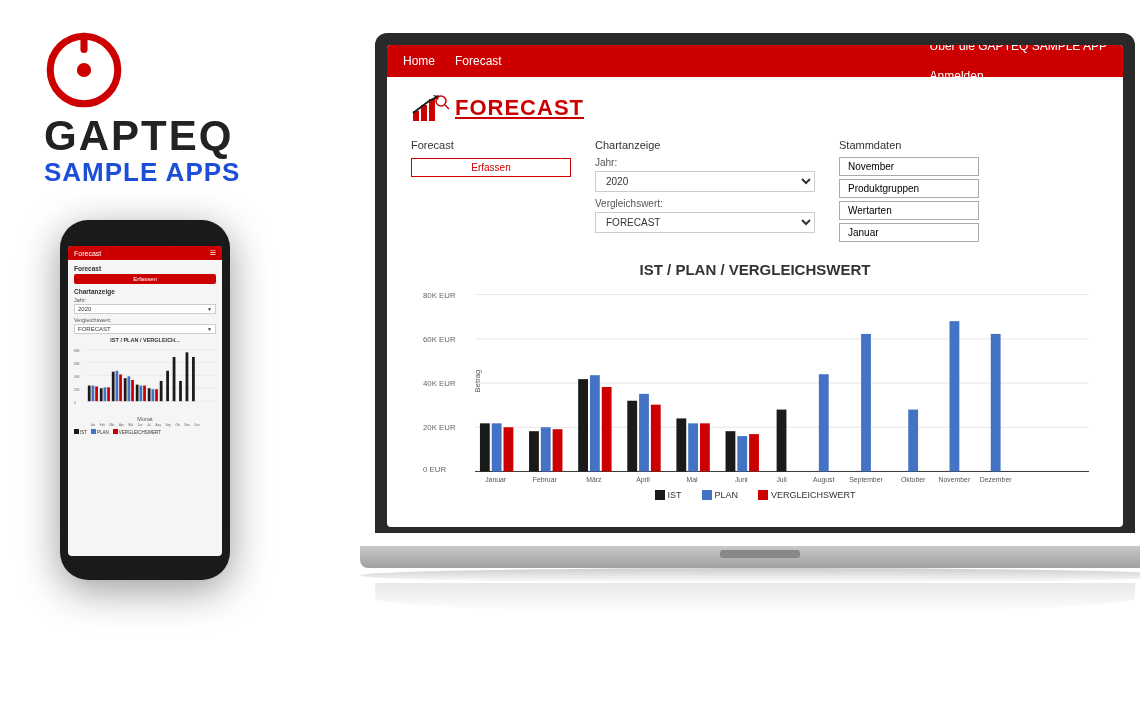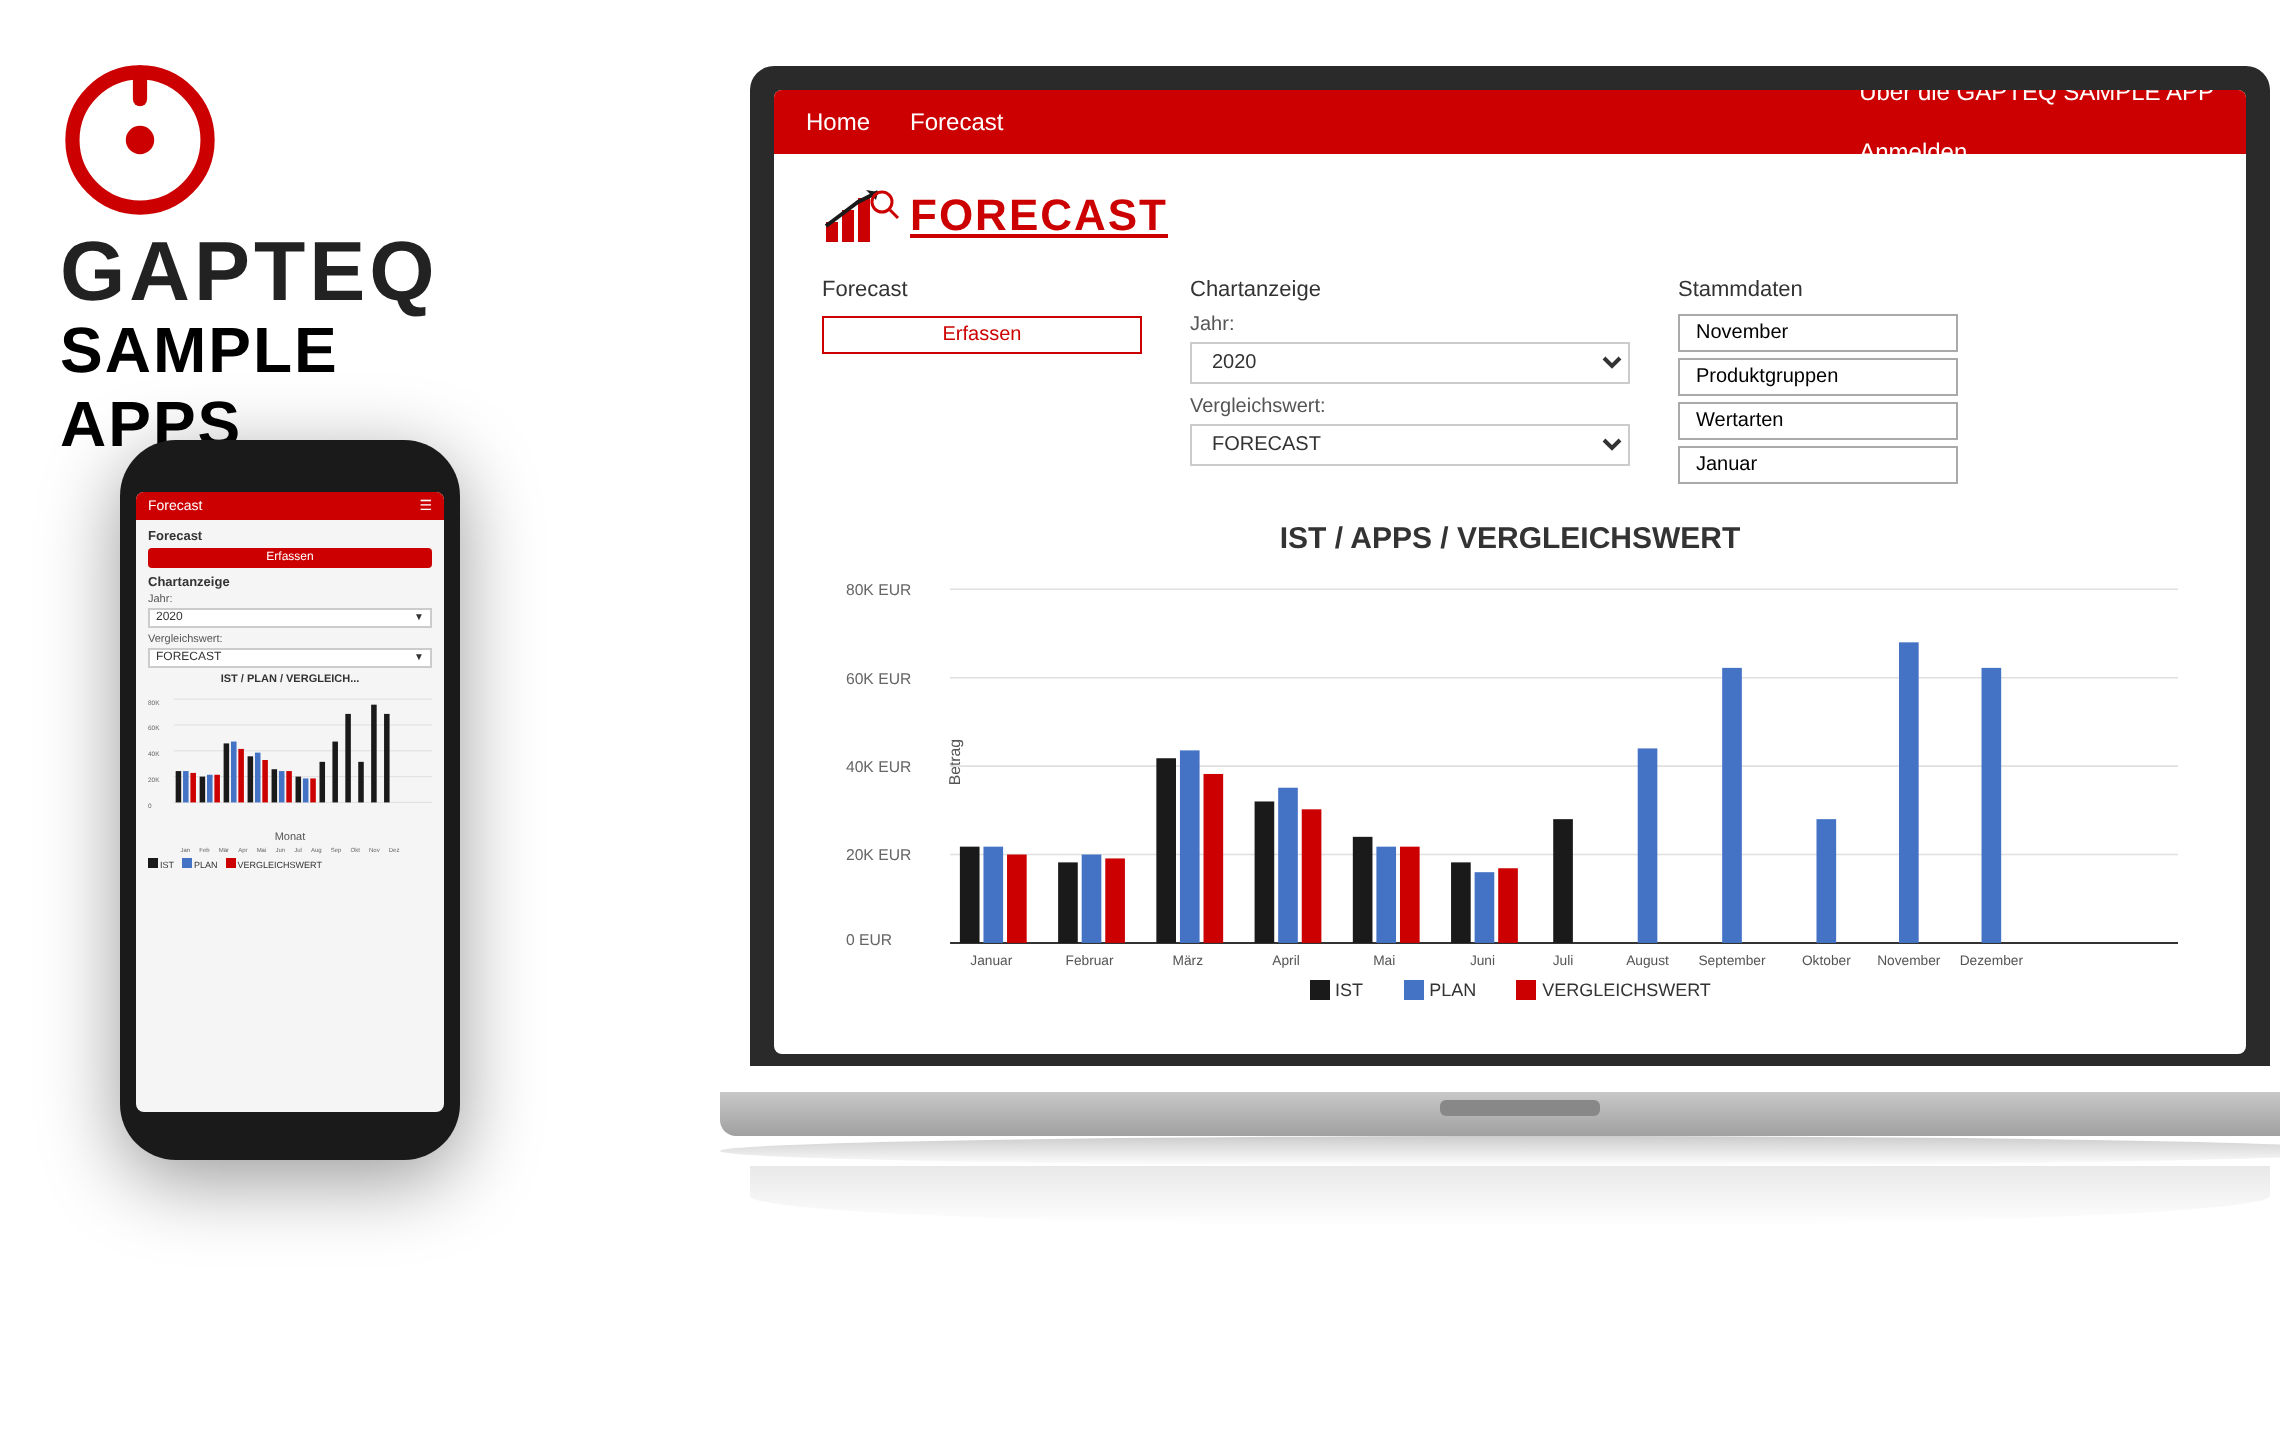--- a/index.html
+++ b/index.html
@@ -15,21 +15,21 @@
     
     .left-panel {
       position: absolute;
       left: 0;
       top: 0;
       width: 290px;
       height: 727px;
       display: flex;
       flex-direction: column;
       align-items: flex-start;
-      padding: 30px 30px;
+      padding: 30px 44px;
     }
 
     .logo-container {
       display: flex;
       flex-direction: column;
       align-items: flex-start;
       margin-bottom: 20px;
     }
 
     .logo-icon {
@@ -40,23 +40,23 @@
 
     .brand-gapteq {
       font-size: 42px;
       font-weight: bold;
       color: #222;
       letter-spacing: 2px;
       line-height: 1;
     }
 
     .brand-sample-apps {
-      font-size: 32px;
+      font-size: 26px;
       font-weight: bold;
-      color: #000000;
+      color: #1d4ed8;
       letter-spacing: 1px;
     }
 
     
     .phone-mockup {
       position: absolute;
       left: 60px;
       top: 220px;
       width: 170px;
       height: 360px;
@@ -552,21 +552,21 @@
 
           <div>
             <div class="form-section-label">Stammdaten</div>
             <button class="stammdaten-btn">November</button>
             <button class="stammdaten-btn">Produktgruppen</button>
             <button class="stammdaten-btn">Wertarten</button>
             <button class="stammdaten-btn">Januar</button>
           </div>
         </div>
 
-        <div class="chart-title">IST / APPS / VERGLEICHSWERT</div>
+        <div class="chart-title">IST / PLAN / VERGLEICHSWERT</div>
 
         <div class="chart-container">
           <svg class="chart-svg" viewBox="0 0 680 200">
 
             <text x="2" y="10" font-size="8" fill="#666" text-anchor="start">80K EUR</text>
             <text x="2" y="55" font-size="8" fill="#666" text-anchor="start">60K EUR</text>
             <text x="2" y="100" font-size="8" fill="#666" text-anchor="start">40K EUR</text>
             <text x="2" y="145" font-size="8" fill="#666" text-anchor="start">20K EUR</text>
             <text x="2" y="188" font-size="8" fill="#666" text-anchor="start">0 EUR</text>
 

